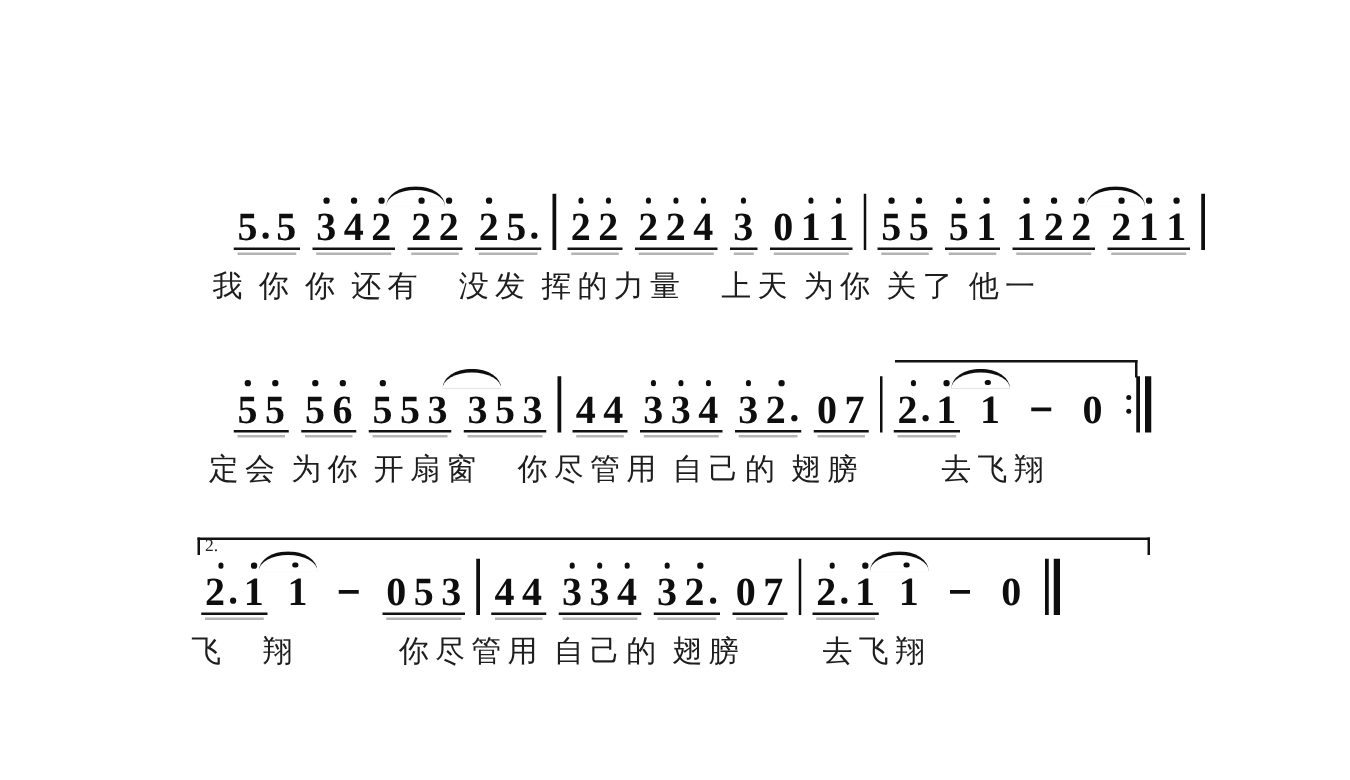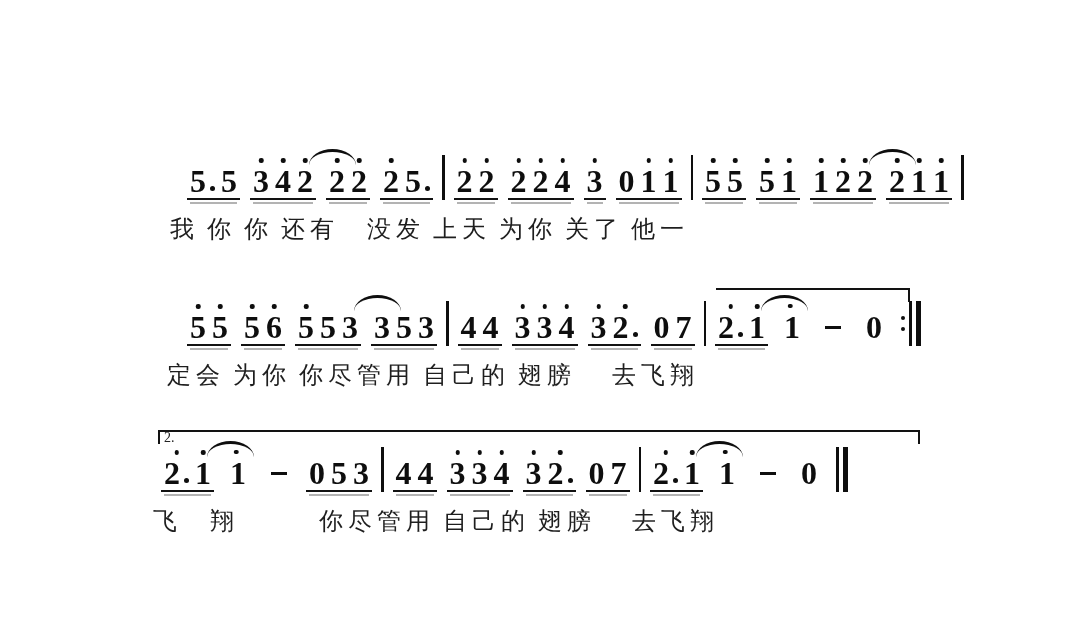--- a/index.html
+++ b/index.html
@@ -74,21 +74,21 @@
   
   .lyrics-row{display:flex;margin-top:13px;white-space:nowrap;}
   .sys1 .lyrics-row{margin-left:-12px;}
   .sys2 .lyrics-row{margin-left:-15px;align-items:center;}
   .sys3 .lyrics-row{margin-left:-3px;}
   .chunk{
     font-size:24px;letter-spacing:5px;color:#1e1e1e;margin-right:8px;
     font-family:"Liberation Serif","DejaVu Serif",serif;
   }
   .chunk.w1{margin-right:28px;}
-  .chunk.w2{margin-right:36px;}
+  .chunk.w2{margin-right:62px;}
   .chunk.w3{margin-right:80px;}
 </style>
 </head>
 <body>
 
 <div class="sheet">
   <div class="sys sys1">
       <div class="notes-row">
         <div class="grp">
           <span class="note">
@@ -229,20 +229,21 @@
           </span>
         </div>
         <div class="bar"></div>
       </div>
       <div class="lyrics-row">
         <span class="chunk">我</span>
         <span class="chunk">你</span>
         <span class="chunk">你</span>
         <span class="chunk w1">还有</span>
         <span class="chunk">没发</span>
+        <span class="chunk w1">挥的力量</span>
         <span class="chunk">上天</span>
         <span class="chunk">为你</span>
         <span class="chunk">关了</span>
         <span class="chunk">他一</span>
       </div>
     </div>
   <div class="sys sys2">
       <div class="volta volta-l2 rt"></div>
       <div class="notes-row">
         <div class="grp">
@@ -357,20 +358,21 @@
             <i></i>
             <i></i>
           </span>
           <span class="thin"></span>
           <span class="thick"></span>
         </div>
       </div>
       <div class="lyrics-row">
         <span class="chunk">定会</span>
         <span class="chunk">为你</span>
+        <span class="chunk w1">开扇窗</span>
         <span class="chunk">你尽管用</span>
         <span class="chunk">自己的</span>
         <span class="chunk w2">翅膀</span>
         <span class="chunk">去飞翔</span>
       </div>
     </div>
   <div class="sys sys3">
       <div class="volta volta-l3 rt lt">
         <span class="volta-label">2.</span>
       </div>

